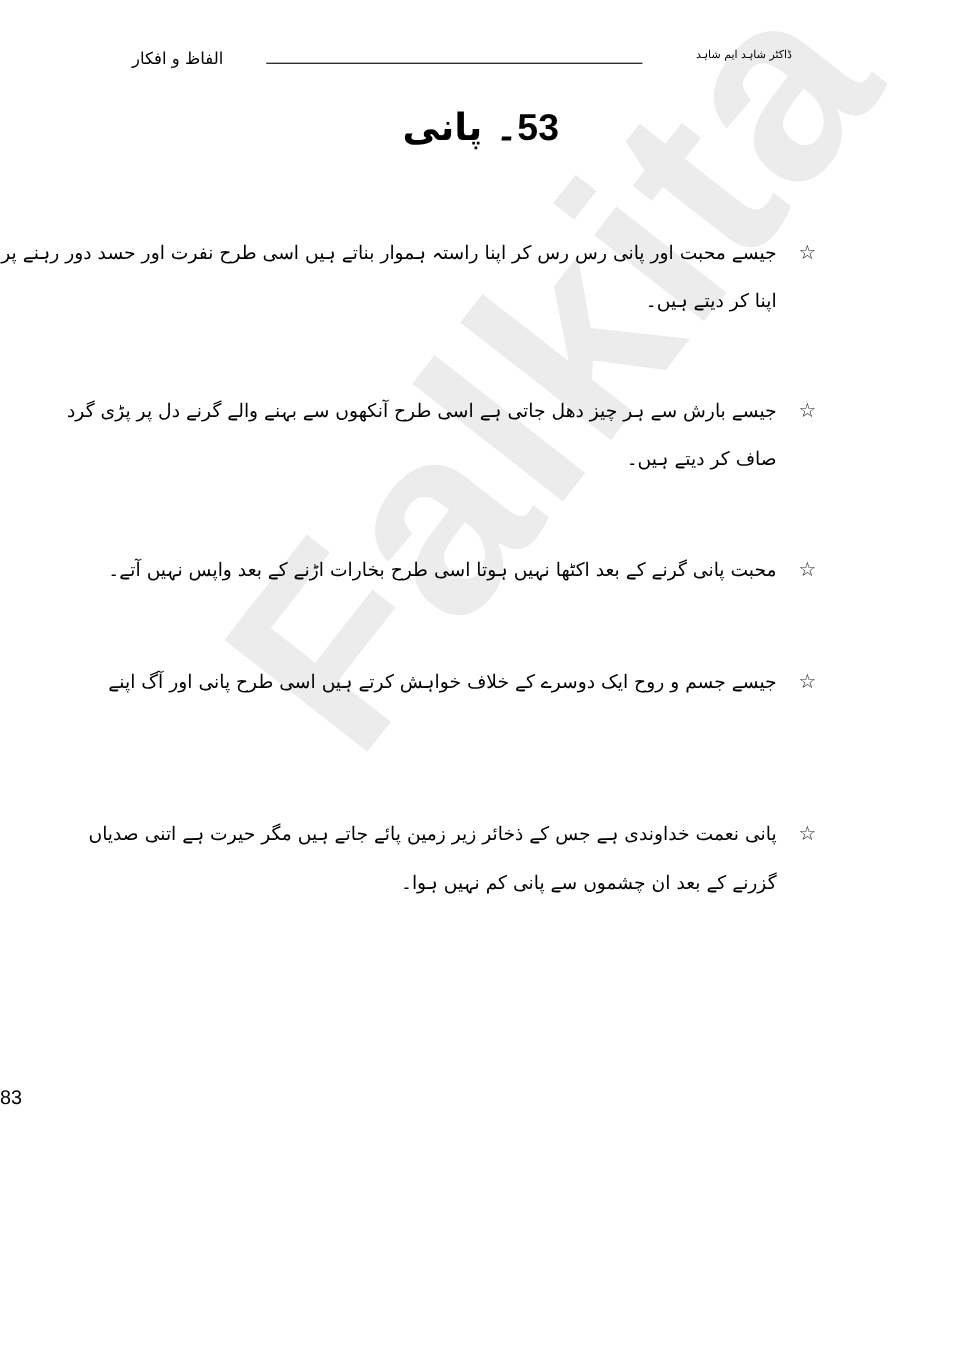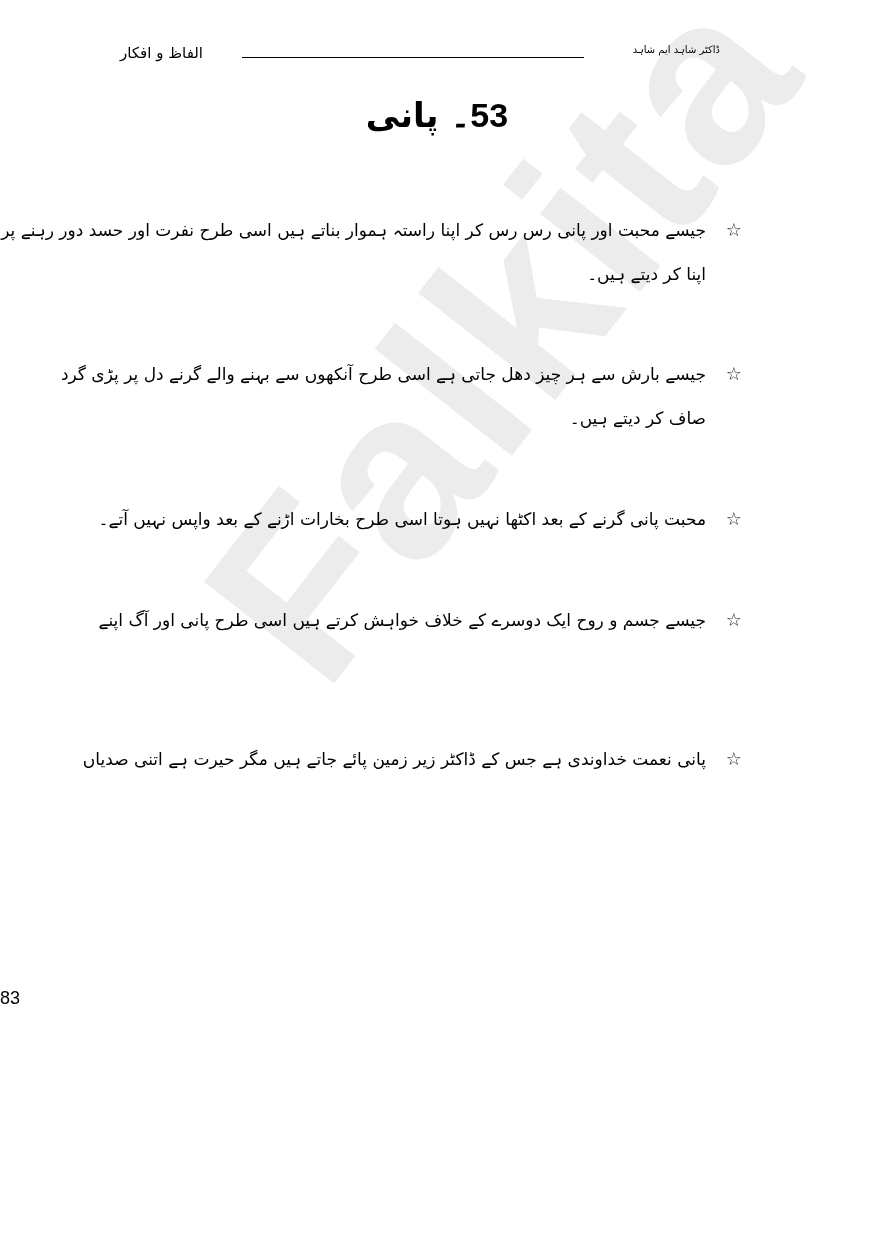--- a/index.html
+++ b/index.html
@@ -161,19 +161,20 @@
       <span class="line1">محبت پانی گرنے کے بعد اکٹھا نہیں ہوتا اسی طرح بخارات اڑنے کے بعد واپس نہیں آتے۔</span>
     </div>
 
     <div class="item" style="top:598px;">
       <span class="star">☆</span>
       <span class="line1">جیسے جسم و روح ایک دوسرے کے خلاف خواہش کرتے ہیں اسی طرح پانی اور آگ اپنے</span>
     </div>
 
     <div class="item" style="top:737px;">
       <span class="star">☆</span>
-      <span class="line1">پانی نعمت خداوندی ہے جس کے ڈاکٹر زیر زمین پائے جاتے ہیں مگر حیرت ہے اتنی صدیاں</span>
+      <span class="line1">پانی نعمت خداوندی ہے جس کے ذخائر زیر زمین پائے جاتے ہیں مگر حیرت ہے اتنی صدیاں</span>
+      <span class="line2">گزرنے کے بعد ان چشموں سے پانی کم نہیں ہوا۔</span>
     </div>
   </div>
 
   <div class="page-number">83</div>
 
 </div>
 
 </body></html>

